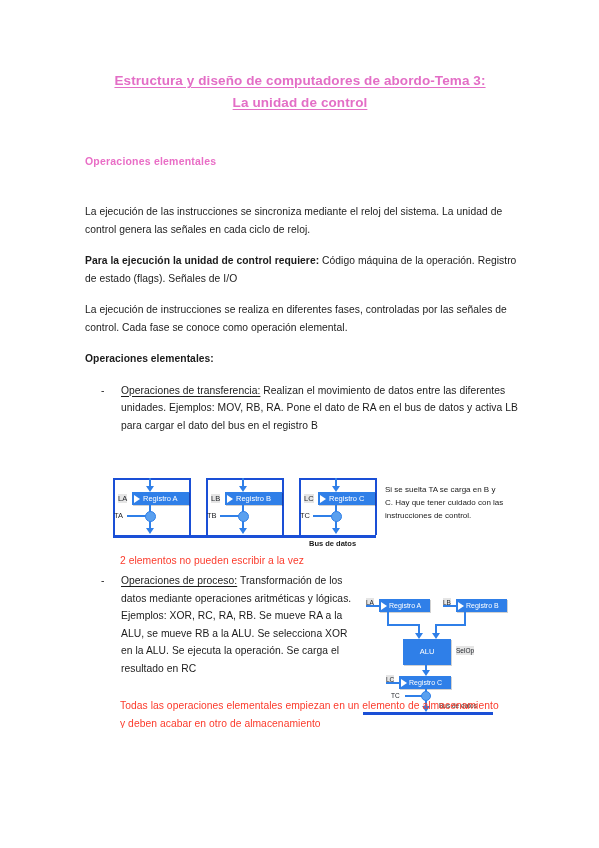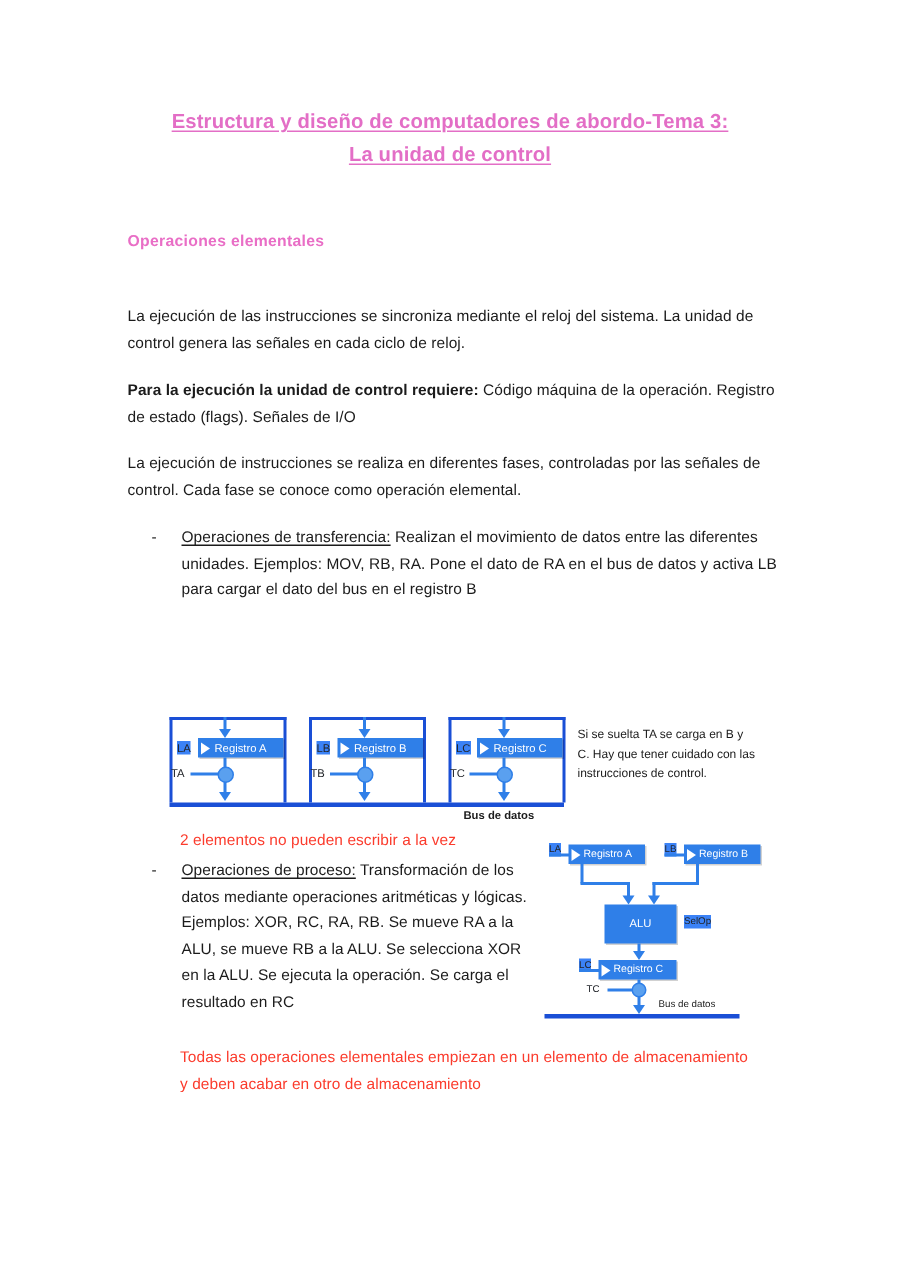--- a/index.html
+++ b/index.html
@@ -134,21 +134,21 @@
     top: 2.5px;
     width: 0; height: 0;
     border-left: 6px solid #ffffff;
     border-top: 4px solid transparent;
     border-bottom: 4px solid transparent;
   }
   .lbl {
     position: absolute;
     font-size: 7.5px;
     color: #22252a;
-    background: #3b82f6;
+    background: #e5e5e5;
     line-height: 9px;
   }
   .lbl-plain {
     position: absolute;
     font-size: 7.5px;
     color: #22252a;
     line-height: 9px;
   }
   .vline {
     position: absolute;
@@ -185,21 +185,21 @@
     font-size: 7.5px;
     font-weight: bold;
     color: #1b1b1b;
     text-align: right;
   }
 
   
   #diagram-alu {
     position: absolute;
     left: 363px;
-    top: 560px;
+    top: 596px;
     width: 150px;
     height: 122px;
   }
   .regbox2 {
     position: absolute;
     height: 13px;
     background: #2f7fe8;
     color: #ffffff;
     font-size: 7px;
     line-height: 13px;
@@ -248,20 +248,21 @@
 
   <div class="body-col">
 
 
     <p class="para">La ejecución de las instrucciones se sincroniza mediante el reloj del sistema. La unidad de control genera las señales en cada ciclo de reloj.</p>
 
     <p class="para"><b>Para la ejecución la unidad de control requiere:</b><span> Código máquina de la operación. Registro de estado (flags). Señales de I/O</span></p>
 
     <p class="para">La ejecución de instrucciones se realiza en diferentes fases, controladas por las señales de control. Cada fase se conoce como operación elemental.</p>
 
+    <p class="para"><b>Operaciones elementales:</b></p>
 
     <div class="bullet">
       <div class="dash">-</div>
       <div class="btext"><u>Operaciones de transferencia:</u><span> Realizan el movimiento de datos entre las diferentes unidades. Ejemplos: MOV, RB, RA. Pone el dato de RA en el bus de datos y activa LB para cargar el dato del bus en el registro B</span></div>
     </div>
 
   </div>
 
   <div id="diagram-registers">
 

